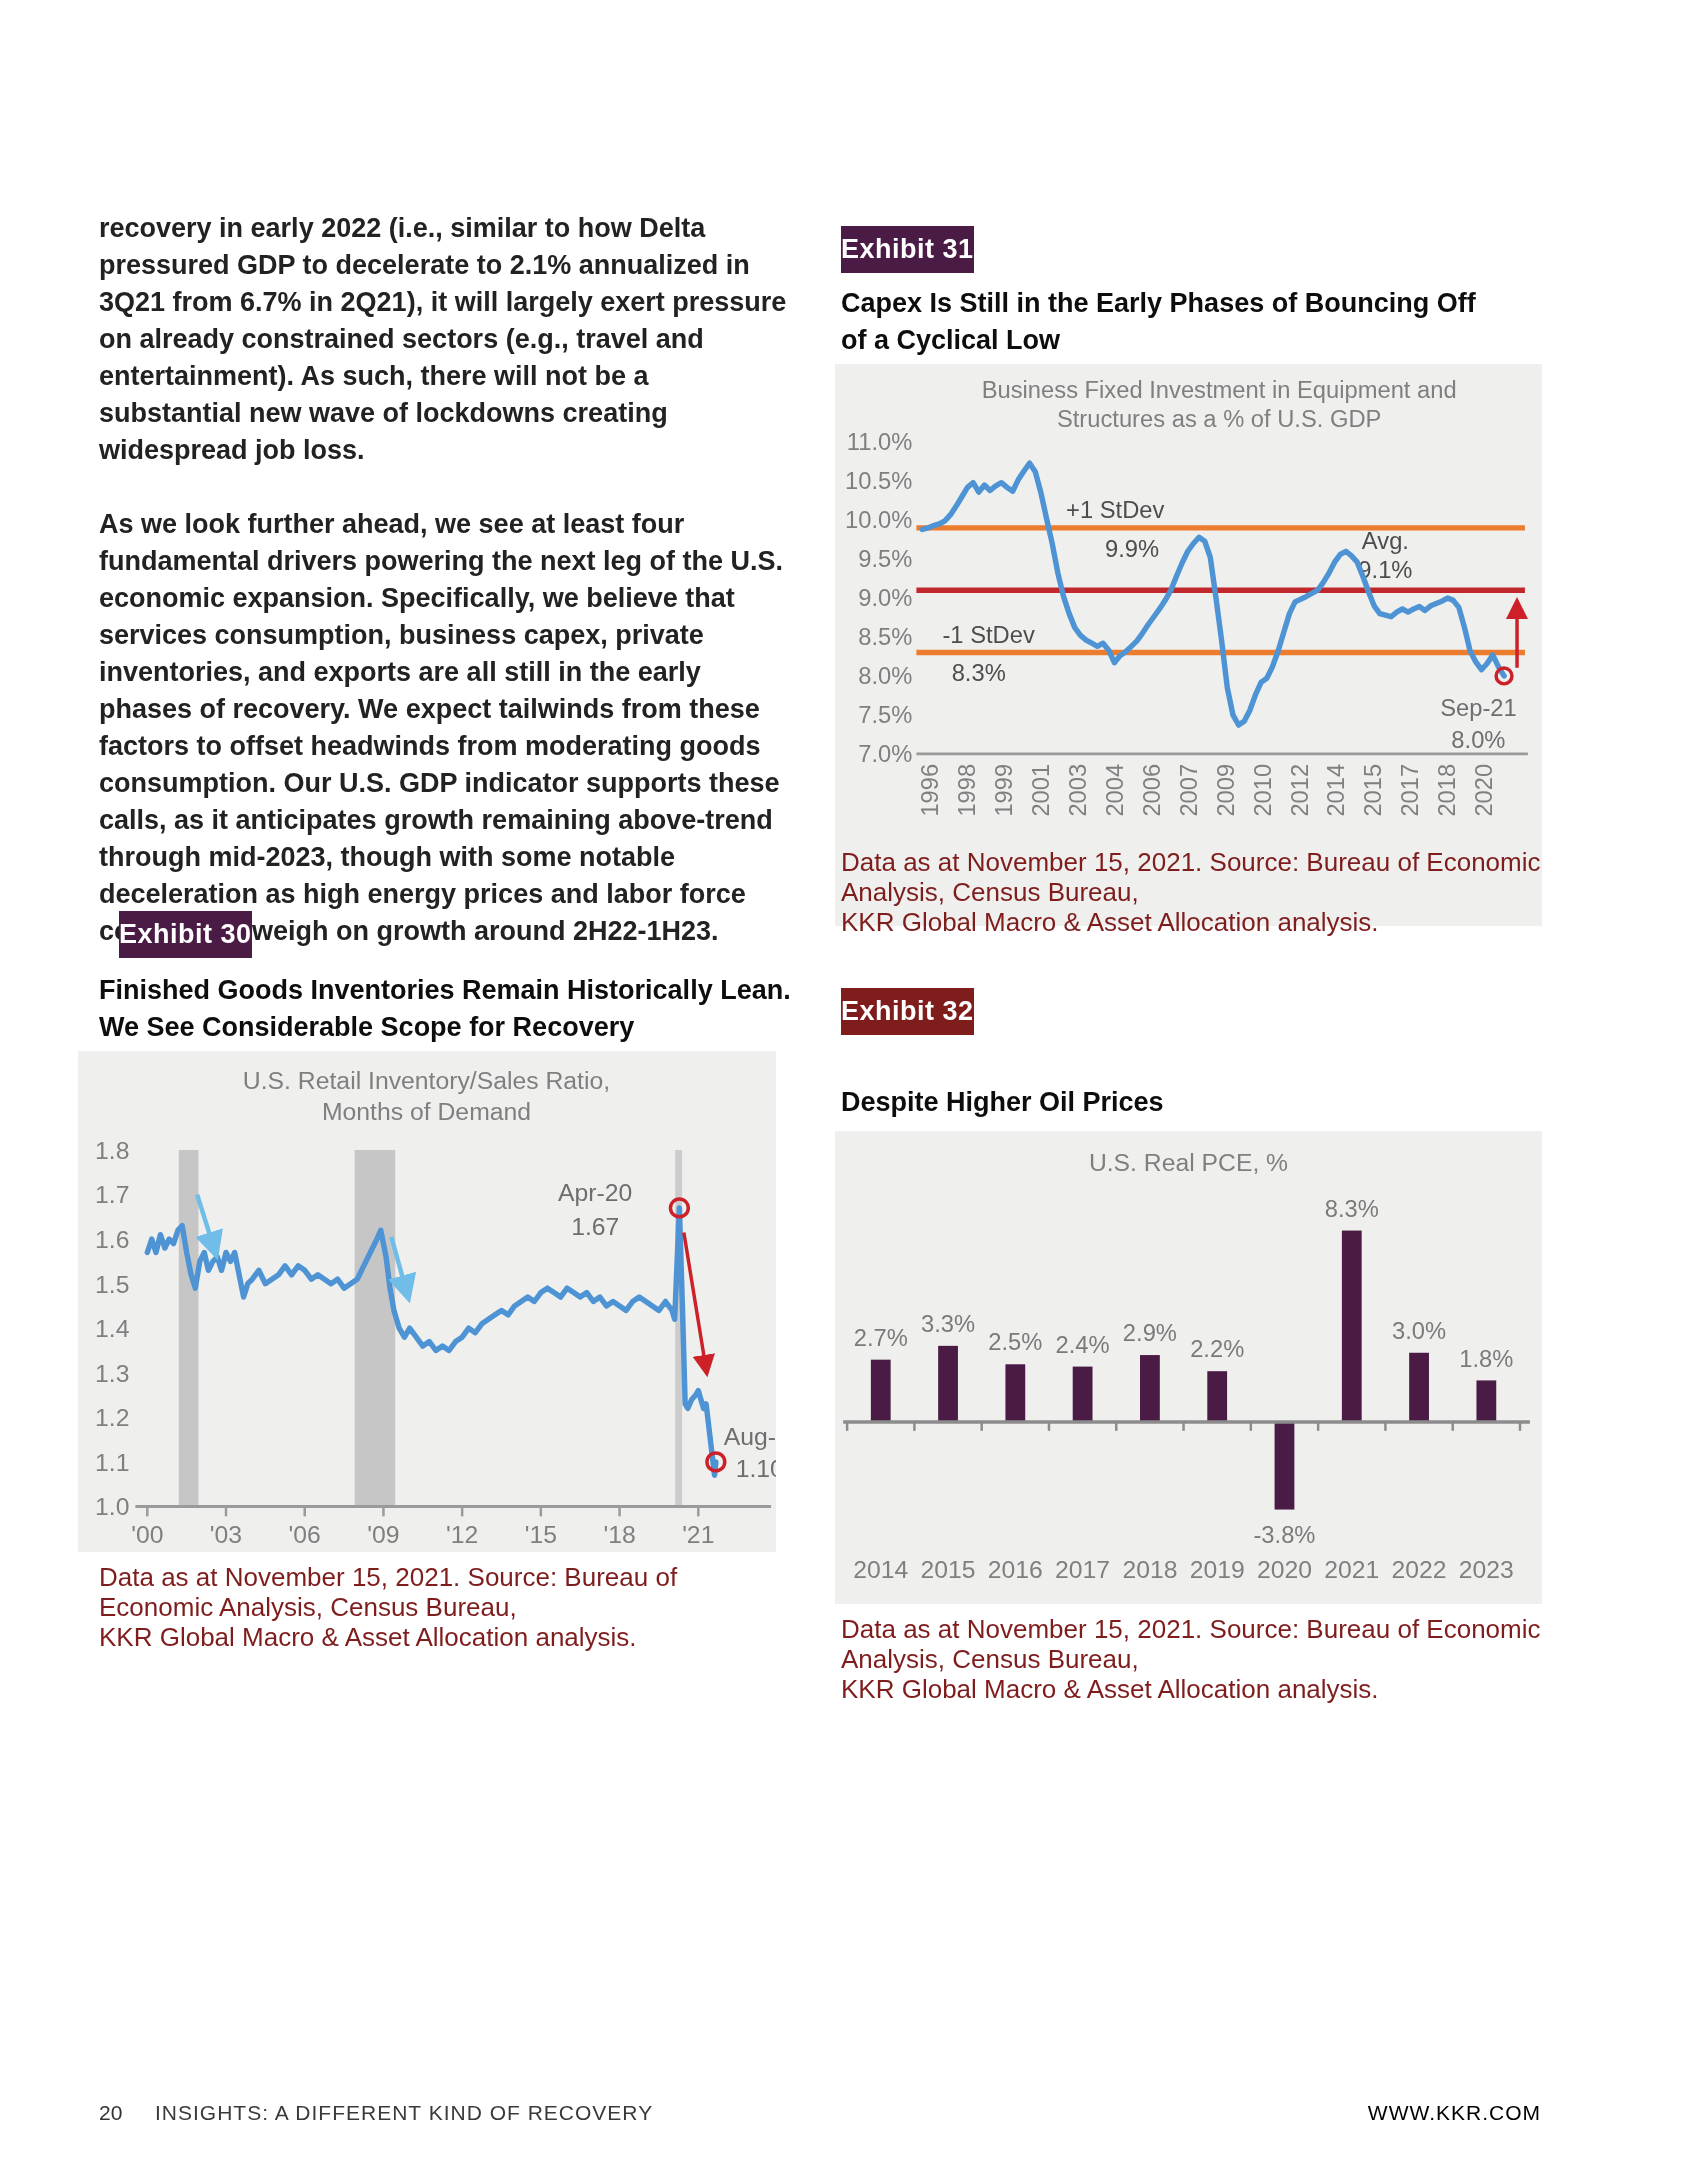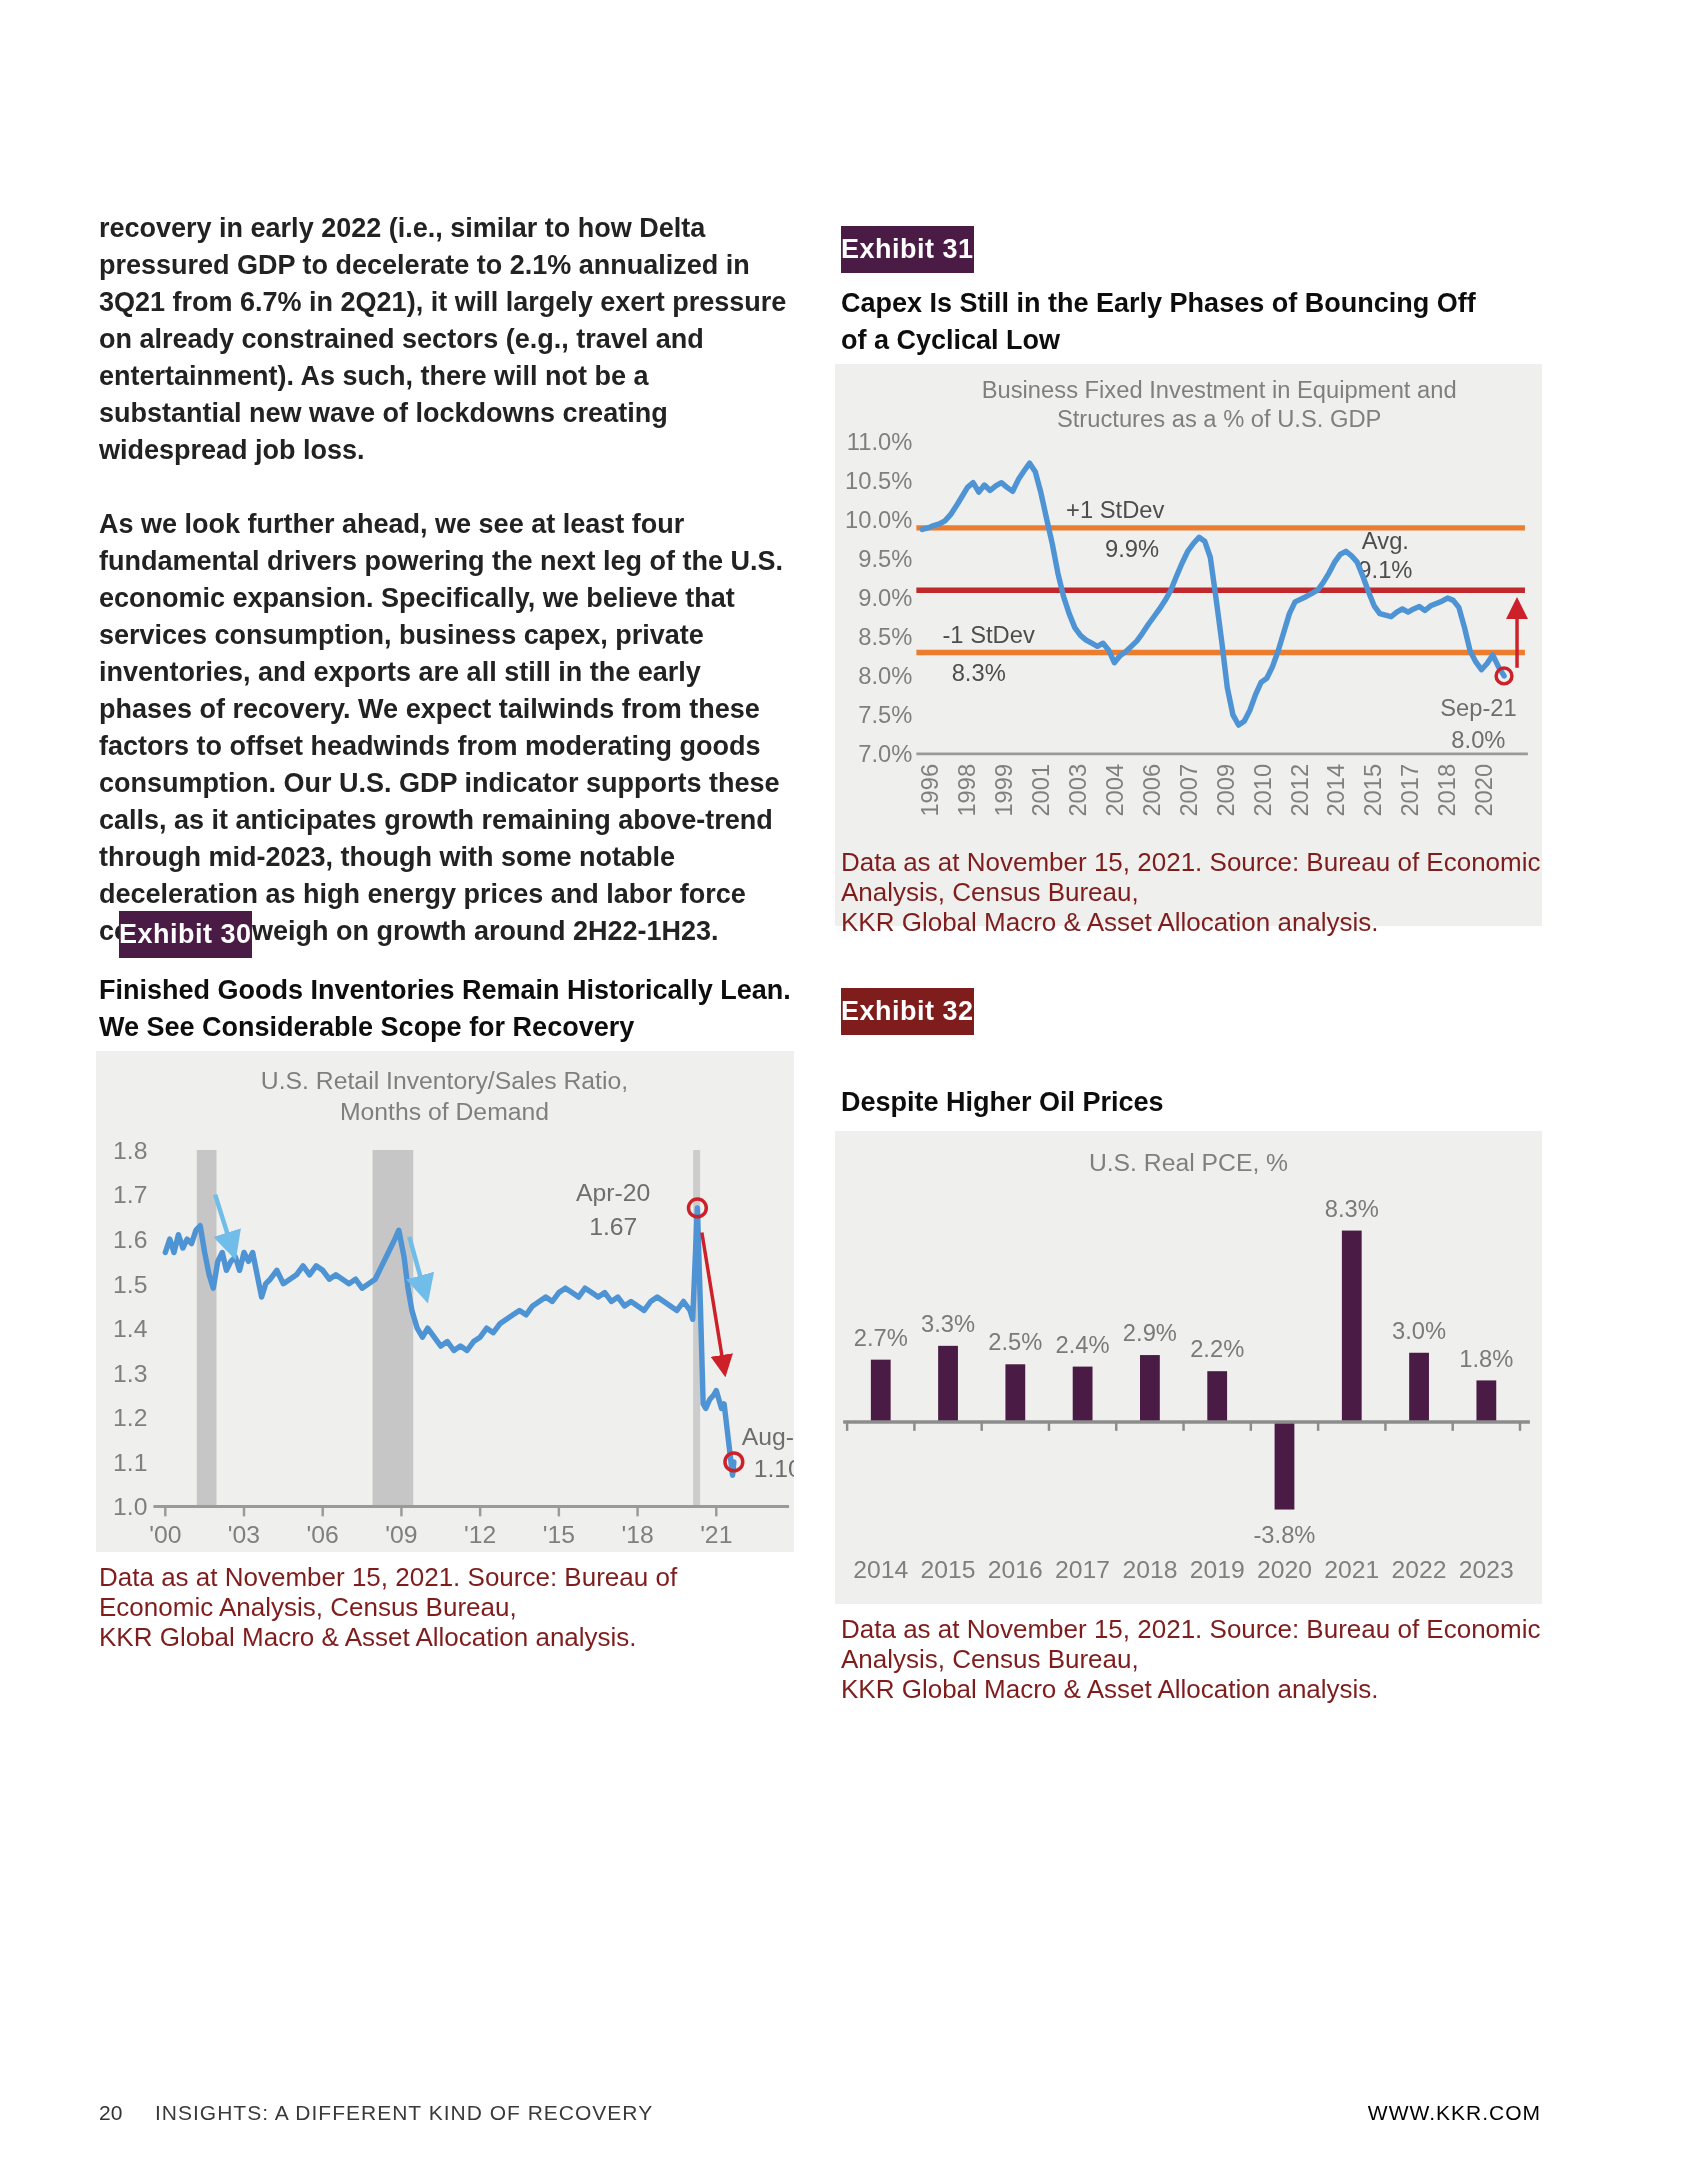--- a/index.html
+++ b/index.html
@@ -28,21 +28,21 @@
   <div class="body-text">
     <p>recovery in early 2022 (i.e., similar to how Delta pressured GDP to decelerate to 2.1% annualized in 3Q21 from 6.7% in 2Q21), it will largely exert pressure on already constrained sectors (e.g., travel and entertainment). As such, there will not be a substantial new wave of lockdowns creating widespread job loss.</p>
     <p>As we look further ahead, we see at least four fundamental drivers powering the next leg of the U.S. economic expansion. Specifically, we believe that services consumption, business capex, private inventories, and exports are all still in the early phases of recovery. We expect tailwinds from these factors to offset headwinds from moderating goods consumption. Our U.S. GDP indicator supports these calls, as it anticipates growth remaining above-trend through mid-2023, though with some notable deceleration as high energy prices and labor force constraints weigh on growth around 2H22-1H23.</p>
   </div>
 
   <div class="badge" style="left: 99px; top: 911px; background: rgb(74, 27, 69); margin-left: 20px;">Exhibit 30</div>
   <h3 class="ex-title" style="left:99px;top:972px;width:693px;">
     <span>Finished Goods Inventories Remain Historically Lean.</span><br>
     <span>We See Considerable Scope for Recovery</span>
   </h3>
-  <div class="chartbox" style="left:96px;top:1051px;width:698px;height:501px;">
+  <div class="chartbox" style="left:78px;top:1051px;width:698px;height:501px;">
     <svg id="svg30" width="698" height="501" viewBox="0 0 705 506">
         <defs>
           <marker id="mR30" viewBox="0 0 10 10" refX="8" refY="5" markerWidth="6.5" markerHeight="6.5" orient="auto">
             <path d="M0,0L10,5L0,10z" fill="#CC2128"></path>
           </marker>
         </defs>
         <defs>
           <marker id="mB30" viewBox="0 0 10 10" refX="8" refY="5" markerWidth="6.5" markerHeight="6.5" orient="auto">
             <path d="M0,0L10,5L0,10z" fill="#6FBDE8"></path>
           </marker>

